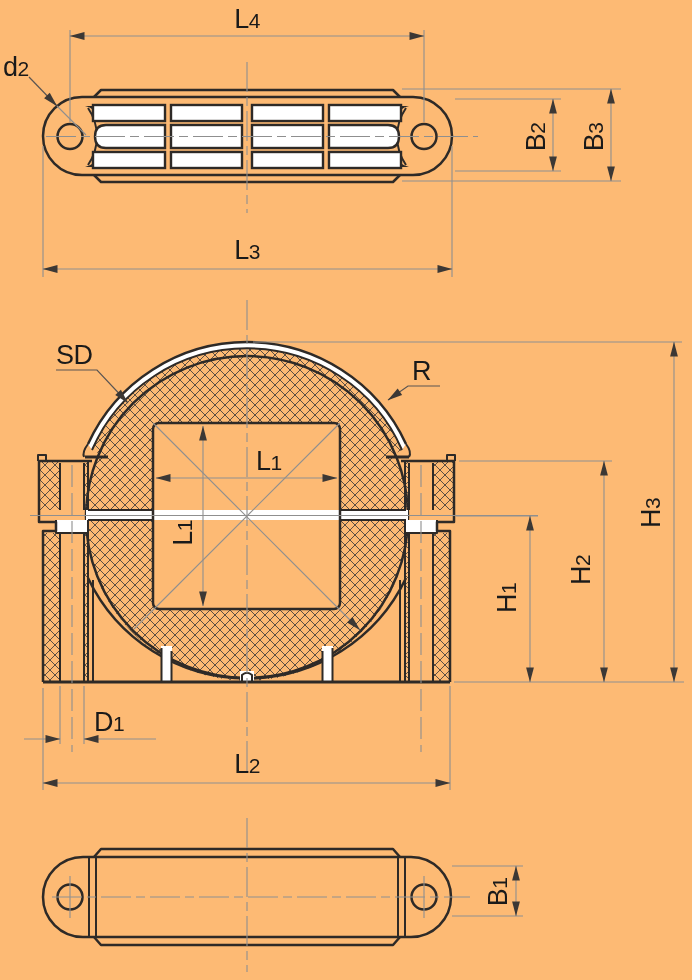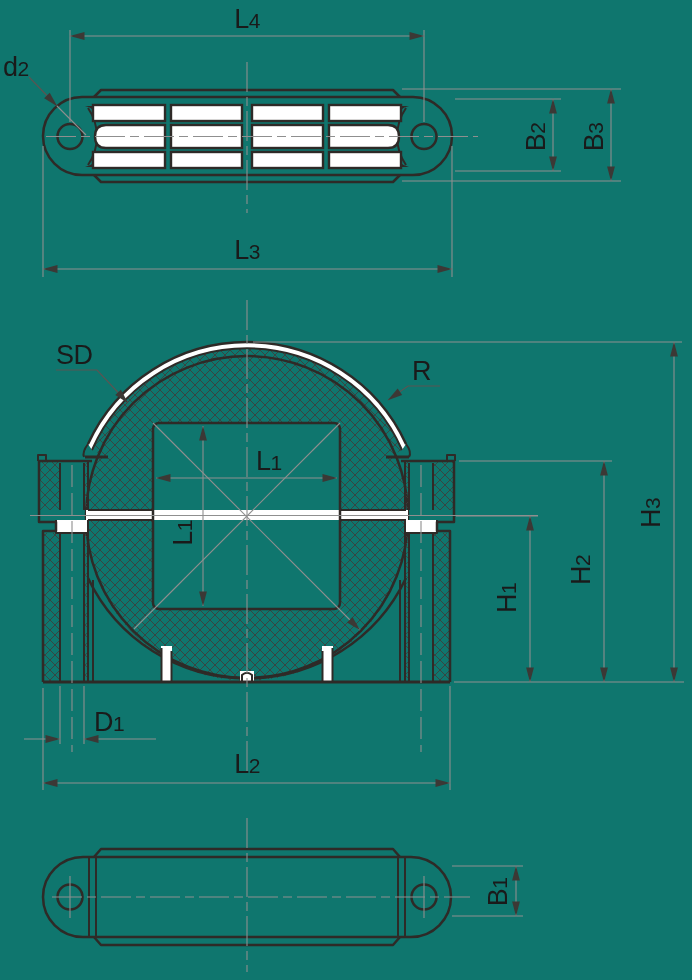--- a/index.html
+++ b/index.html
@@ -1,16 +1,16 @@
 <!DOCTYPE html>
 <html><head>
 <meta charset="utf-8">
 <style>
   html,body{margin:0;padding:0;background:#ffffff;}
-  #stage{position:relative;width:692px;height:980px;background:#0f766e;overflow:hidden;}
+  #stage{position:relative;width:692px;height:980px;background:#fdba74;overflow:hidden;}
   svg{position:absolute;left:0;top:0;}
   text{font-family:"Liberation Sans",sans-serif;fill:#1a1a1a;}
   .lbl{font-size:27px;letter-spacing:-0.5px;}
   .sub{font-size:21px;}
   .ol{stroke:#2e2a27;fill:none;stroke-width:2.5;stroke-linejoin:round;}
   .ol3{stroke:#2e2a27;fill:none;stroke-width:3;stroke-linejoin:round;}
   .ol2{stroke:#2e2a27;fill:none;stroke-width:2;stroke-linejoin:round;}
   .wht{fill:#ffffff;stroke:none;}
   .thin{stroke:#8f8f8f;stroke-width:1.1;fill:none;}
   .lead{stroke:#5a5552;stroke-width:1.2;fill:none;}

